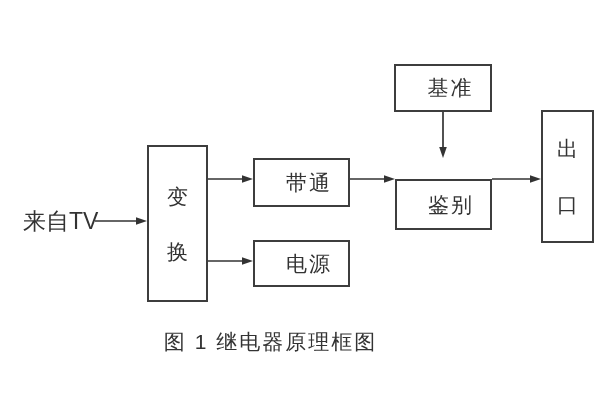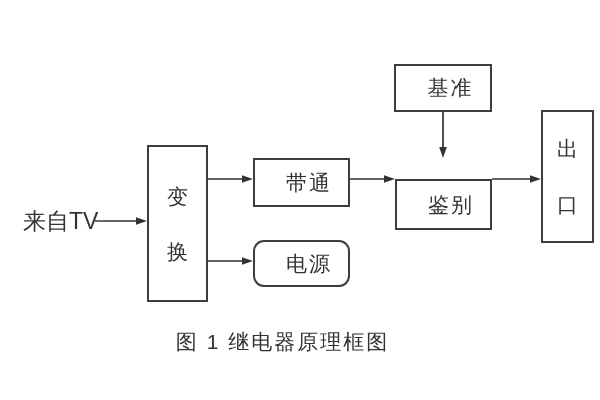--- a/index.html
+++ b/index.html
@@ -47,37 +47,37 @@
   .box.v-label {
     flex-direction: column;
   }
   .box.v-label .vchar {
     display: block;
     line-height: 1;
   }
   #box-transform { left: 147px; top: 145px; width: 61px; height: 157px; }
   #box-transform .vchar + .vchar { margin-top: 34px; }
   #box-bandpass  { left: 253px; top: 158px; width: 97px; height: 49px; }
-  #box-power     { left: 253px; top: 240px; width: 97px; height: 47px; border-radius: 11px; }
+  #box-power     { left: 253px; top: 240px; width: 97px; height: 47px; }
   #box-reference { left: 394px; top: 64px;  width: 98px; height: 48px; }
   #box-discrim   { left: 395px; top: 158px; width: 97px; height: 51px; margin-top: 21px; }
   #box-output    { left: 541px; top: 110px; width: 53px; height: 133px; }
   #box-output .vchar + .vchar { margin-top: 35px; }
   .source-label {
     position: absolute;
     left: 23px;
     top: 204px;
     font-size: 23px;
     line-height: 34px;
     color: #333333;
     white-space: nowrap;
   }
   .caption {
     position: absolute;
-    left: 12px;
+    left: 0;
     top: 328px;
     width: 541px;
     text-align: center;
     font-size: 21px;
     letter-spacing: 2px;
     color: #333333;
   }
 </style>
 </head>
 <body>

